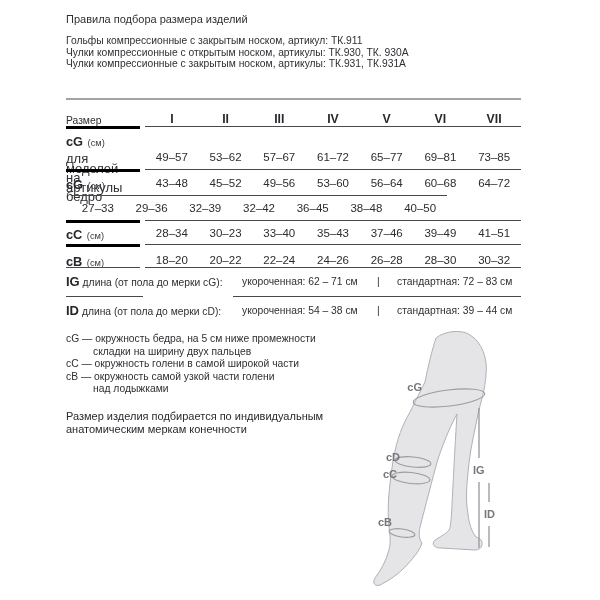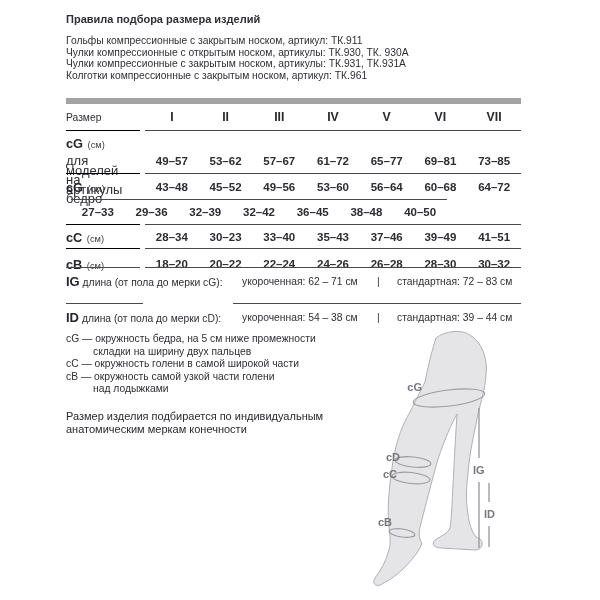--- a/index.html
+++ b/index.html
@@ -4,50 +4,50 @@
 <style>
   html,body{margin:0;padding:0}
   body{
     width:600px;height:600px;background:#ffffff;position:relative;overflow:hidden;
     font-family:"Liberation Sans","DejaVu Sans",sans-serif;color:#2f2f34;
     -webkit-font-smoothing:antialiased;
   }
   .abs{position:absolute}
 
   
-  #page-title{left:66px;top:13px;font-size:11px;font-weight:700;margin:0}
+  #page-title{left:66px;top:13px;font-size:11px;font-weight:400;margin:0}
   #product-list{left:66px;top:35px;font-size:10.3px;line-height:11.7px}
 
   
   #size-table{left:66px;top:98px;width:455px}
   .trow{display:flex}
   .lbl{width:74px;box-sizing:border-box}
   .gap6{width:5px}
   .vals{width:376px;display:grid;grid-template-columns:repeat(7,1fr);box-sizing:border-box}
-  .thead{border-top:6px solid #a3a3a3;height:26px;align-items:center}
+  .thead{border-top:2px solid #a3a3a3;height:26px;align-items:flex-end}
   .corner{font-size:10.3px}
   .size-cell{text-align:center;font-weight:700;font-size:12.3px;color:#29292e}
-  .drow .lbl{border-top:1px solid #000000}
+  .drow .lbl{border-top:3px solid #000000}
   .drow .vals{border-top:1px solid #48484d}
-  .val-cell{text-align:center;font-weight:700;font-size:11.5px;color:#2c2c31}
+  .val-cell{text-align:center;font-weight:400;font-size:11.5px;color:#2c2c31}
   .codeline{white-space:nowrap}
   .code{font-weight:700;font-size:12.8px;color:#26262b}
   .unit{font-size:9.3px;color:#3a3a40}
   .r1{height:43px}
   .r1 .lbl{padding-top:3px}
   .r1 .note{font-size:13px;line-height:9.6px;margin-top:4px}
   .r1 .vals{align-content:end;padding-bottom:6px}
   .r2{height:26px}.r3{height:25px}.r4{height:24px}.r5{height:30px}
   .rc .lbl{display:flex;align-items:center}
   .rc .vals{align-content:center}
 
   
   .len-row{left:66px;width:455px;height:29px;position:absolute;font-size:10.3px}
   #ig-row{top:267px}
-  #id-row{top:303px}
+  #id-row{top:296px}
   .len-label{position:absolute;left:0;top:7px;white-space:nowrap}
   .len-code{font-weight:700;font-size:13px;color:#26262b}
   .opt-short{position:absolute;left:176px;top:9px;white-space:nowrap}
   .opt-div{position:absolute;left:311px;top:9px}
   .opt-std{position:absolute;left:331px;top:9px;white-space:nowrap}
   .rule{position:absolute;top:0;height:1px;background:#48484d}
   #ig-row .rule-l{left:0;width:74px}
   #ig-row .rule-r{left:79px;width:376px}
   #id-row .rule-l{left:0;width:77px}
   #id-row .rule-r{left:167px;width:288px}
@@ -63,21 +63,20 @@
 </style>
 </head>
 <body>
 
 <h1 id="page-title" class="abs">Правила подбора размера изделий</h1>
 
 <div id="product-list" class="abs">
   <div>Гольфы компрессионные с закрытым носком, артикул: ТК.911</div>
   <div>Чулки компрессионные с открытым носком, артикулы: ТК.930, ТК. 930А</div>
   <div>Чулки компрессионные с закрытым носком, артикулы: ТК.931, ТК.931А</div>
-  <div>Колготки компрессионные с закрытым носком, артикул: ТК.961</div>
 </div>
 
 <div id="size-table" class="abs">
 
   <div class="trow thead">
     <div class="lbl corner">Размер</div>
     <div class="gap6"></div>
     <div class="vals">
       <div class="size-cell">I</div>
       <div class="size-cell">II</div>

